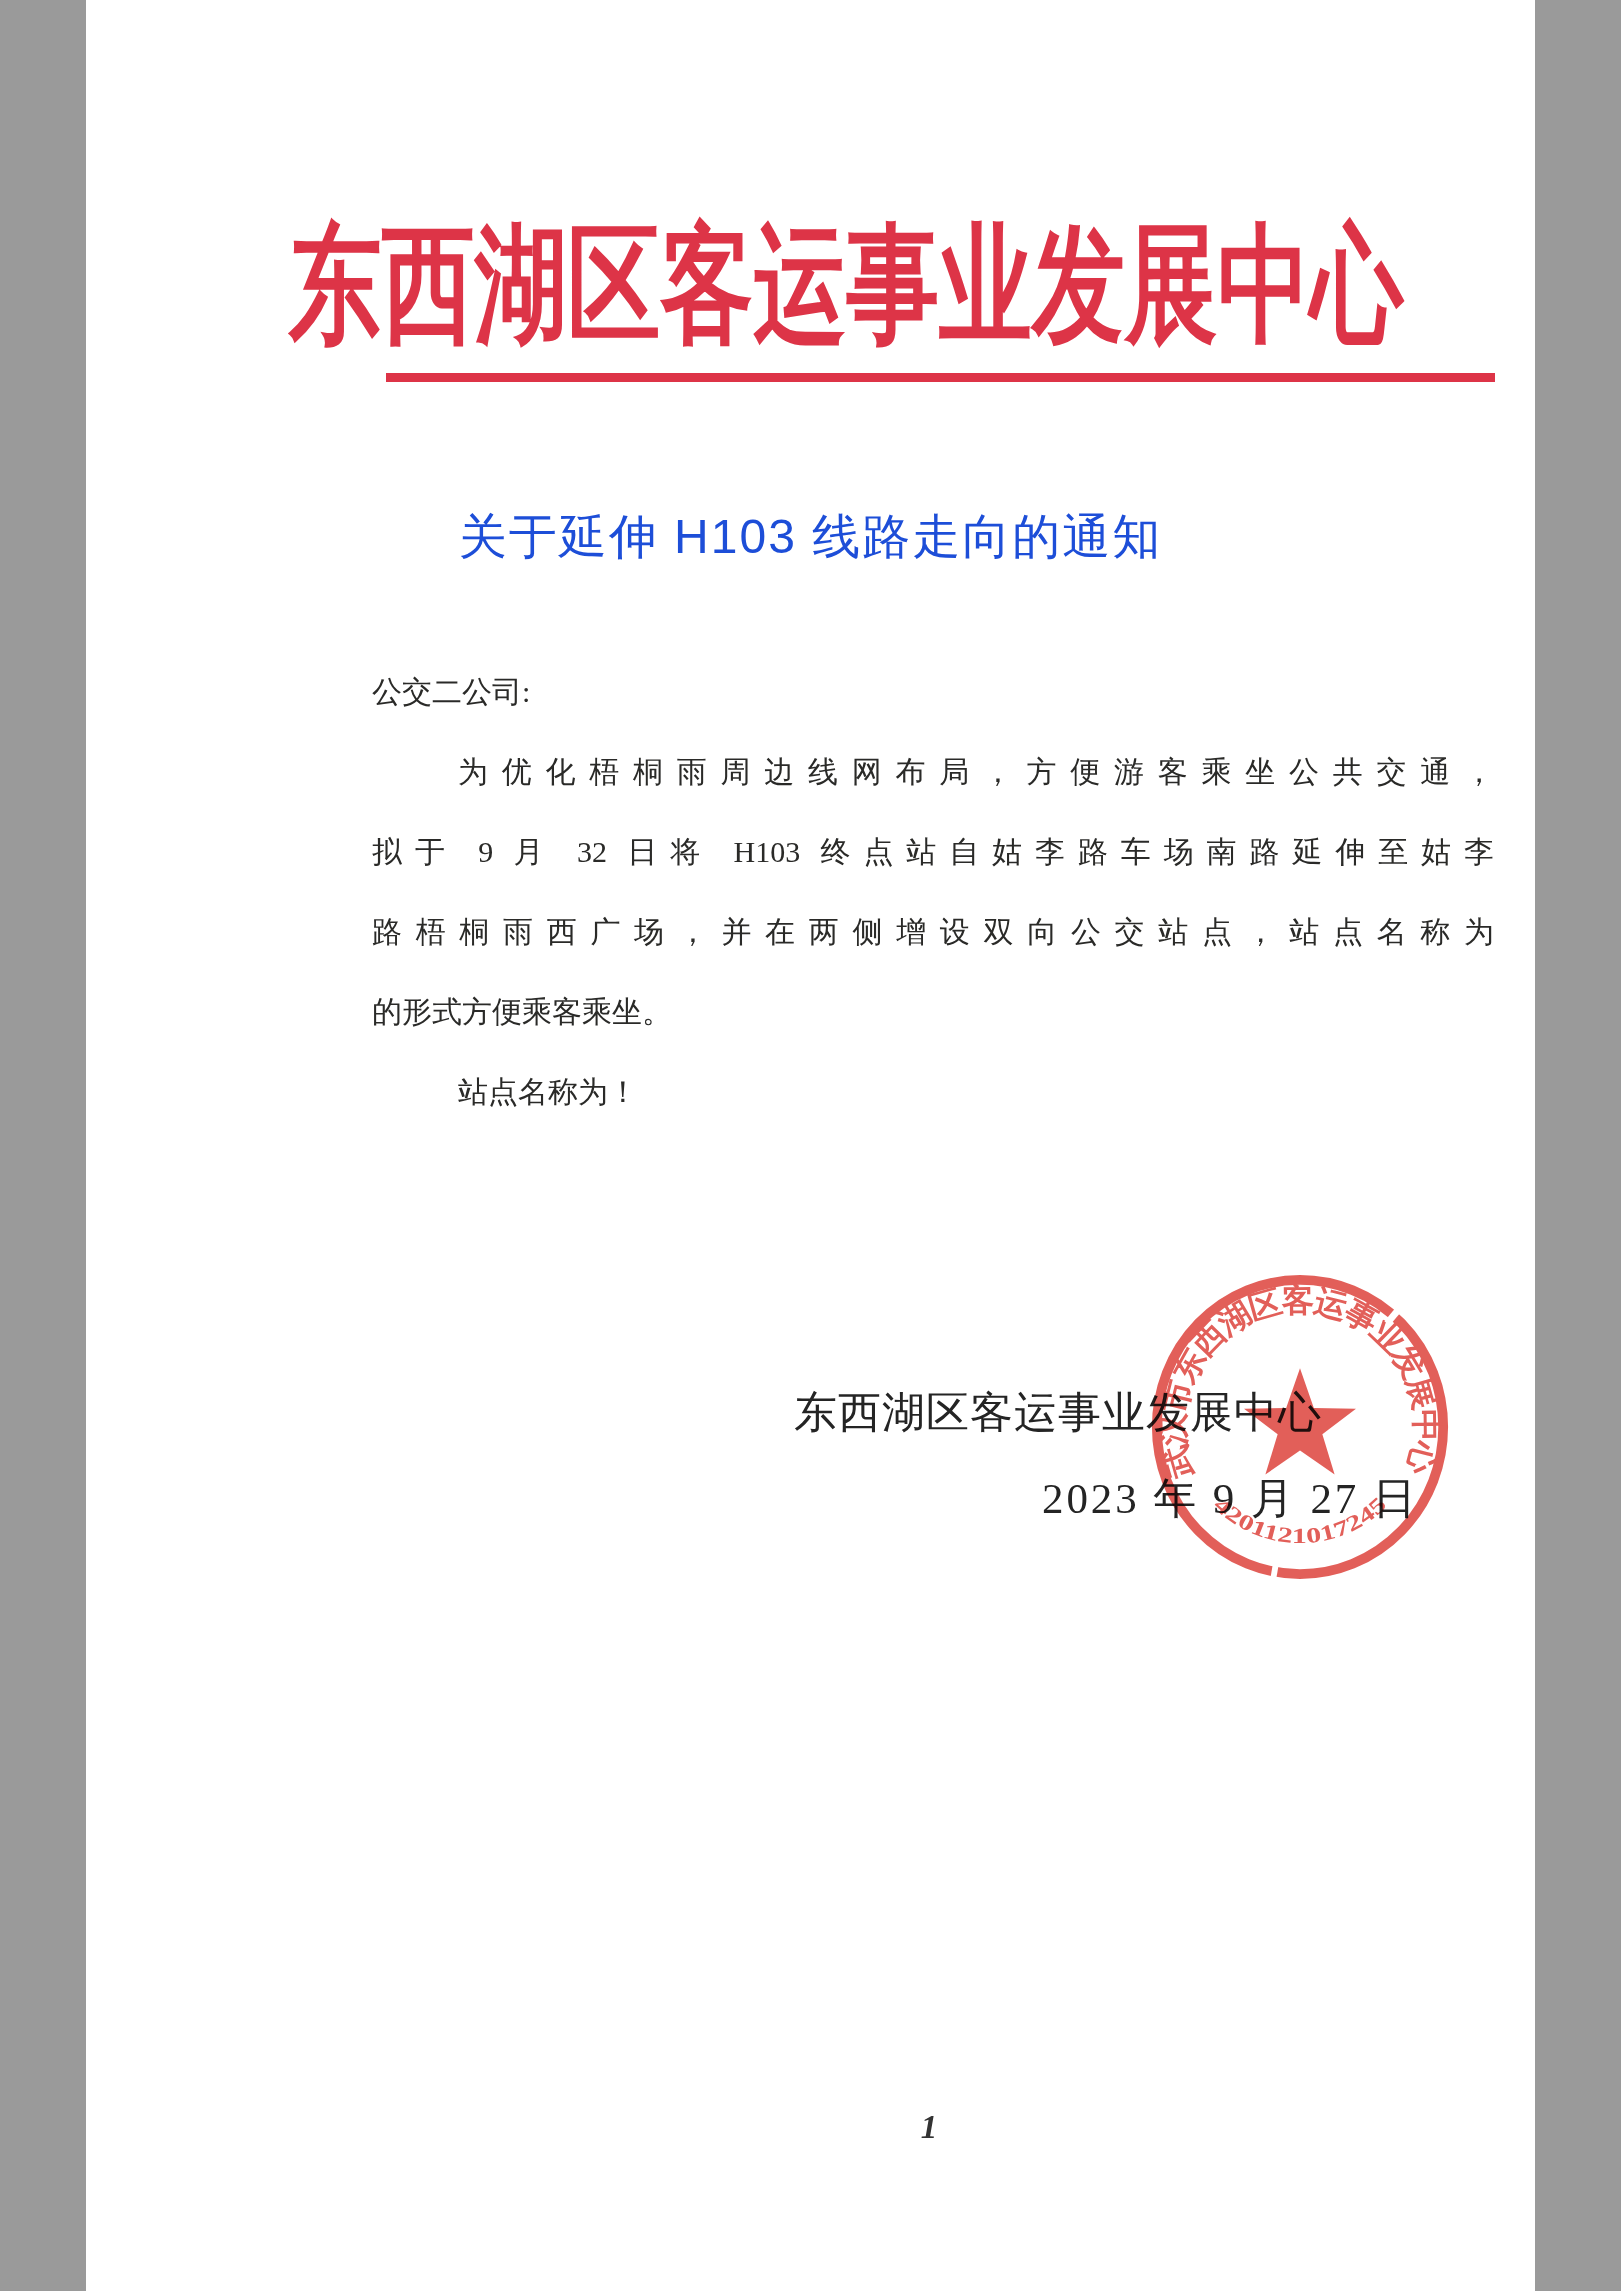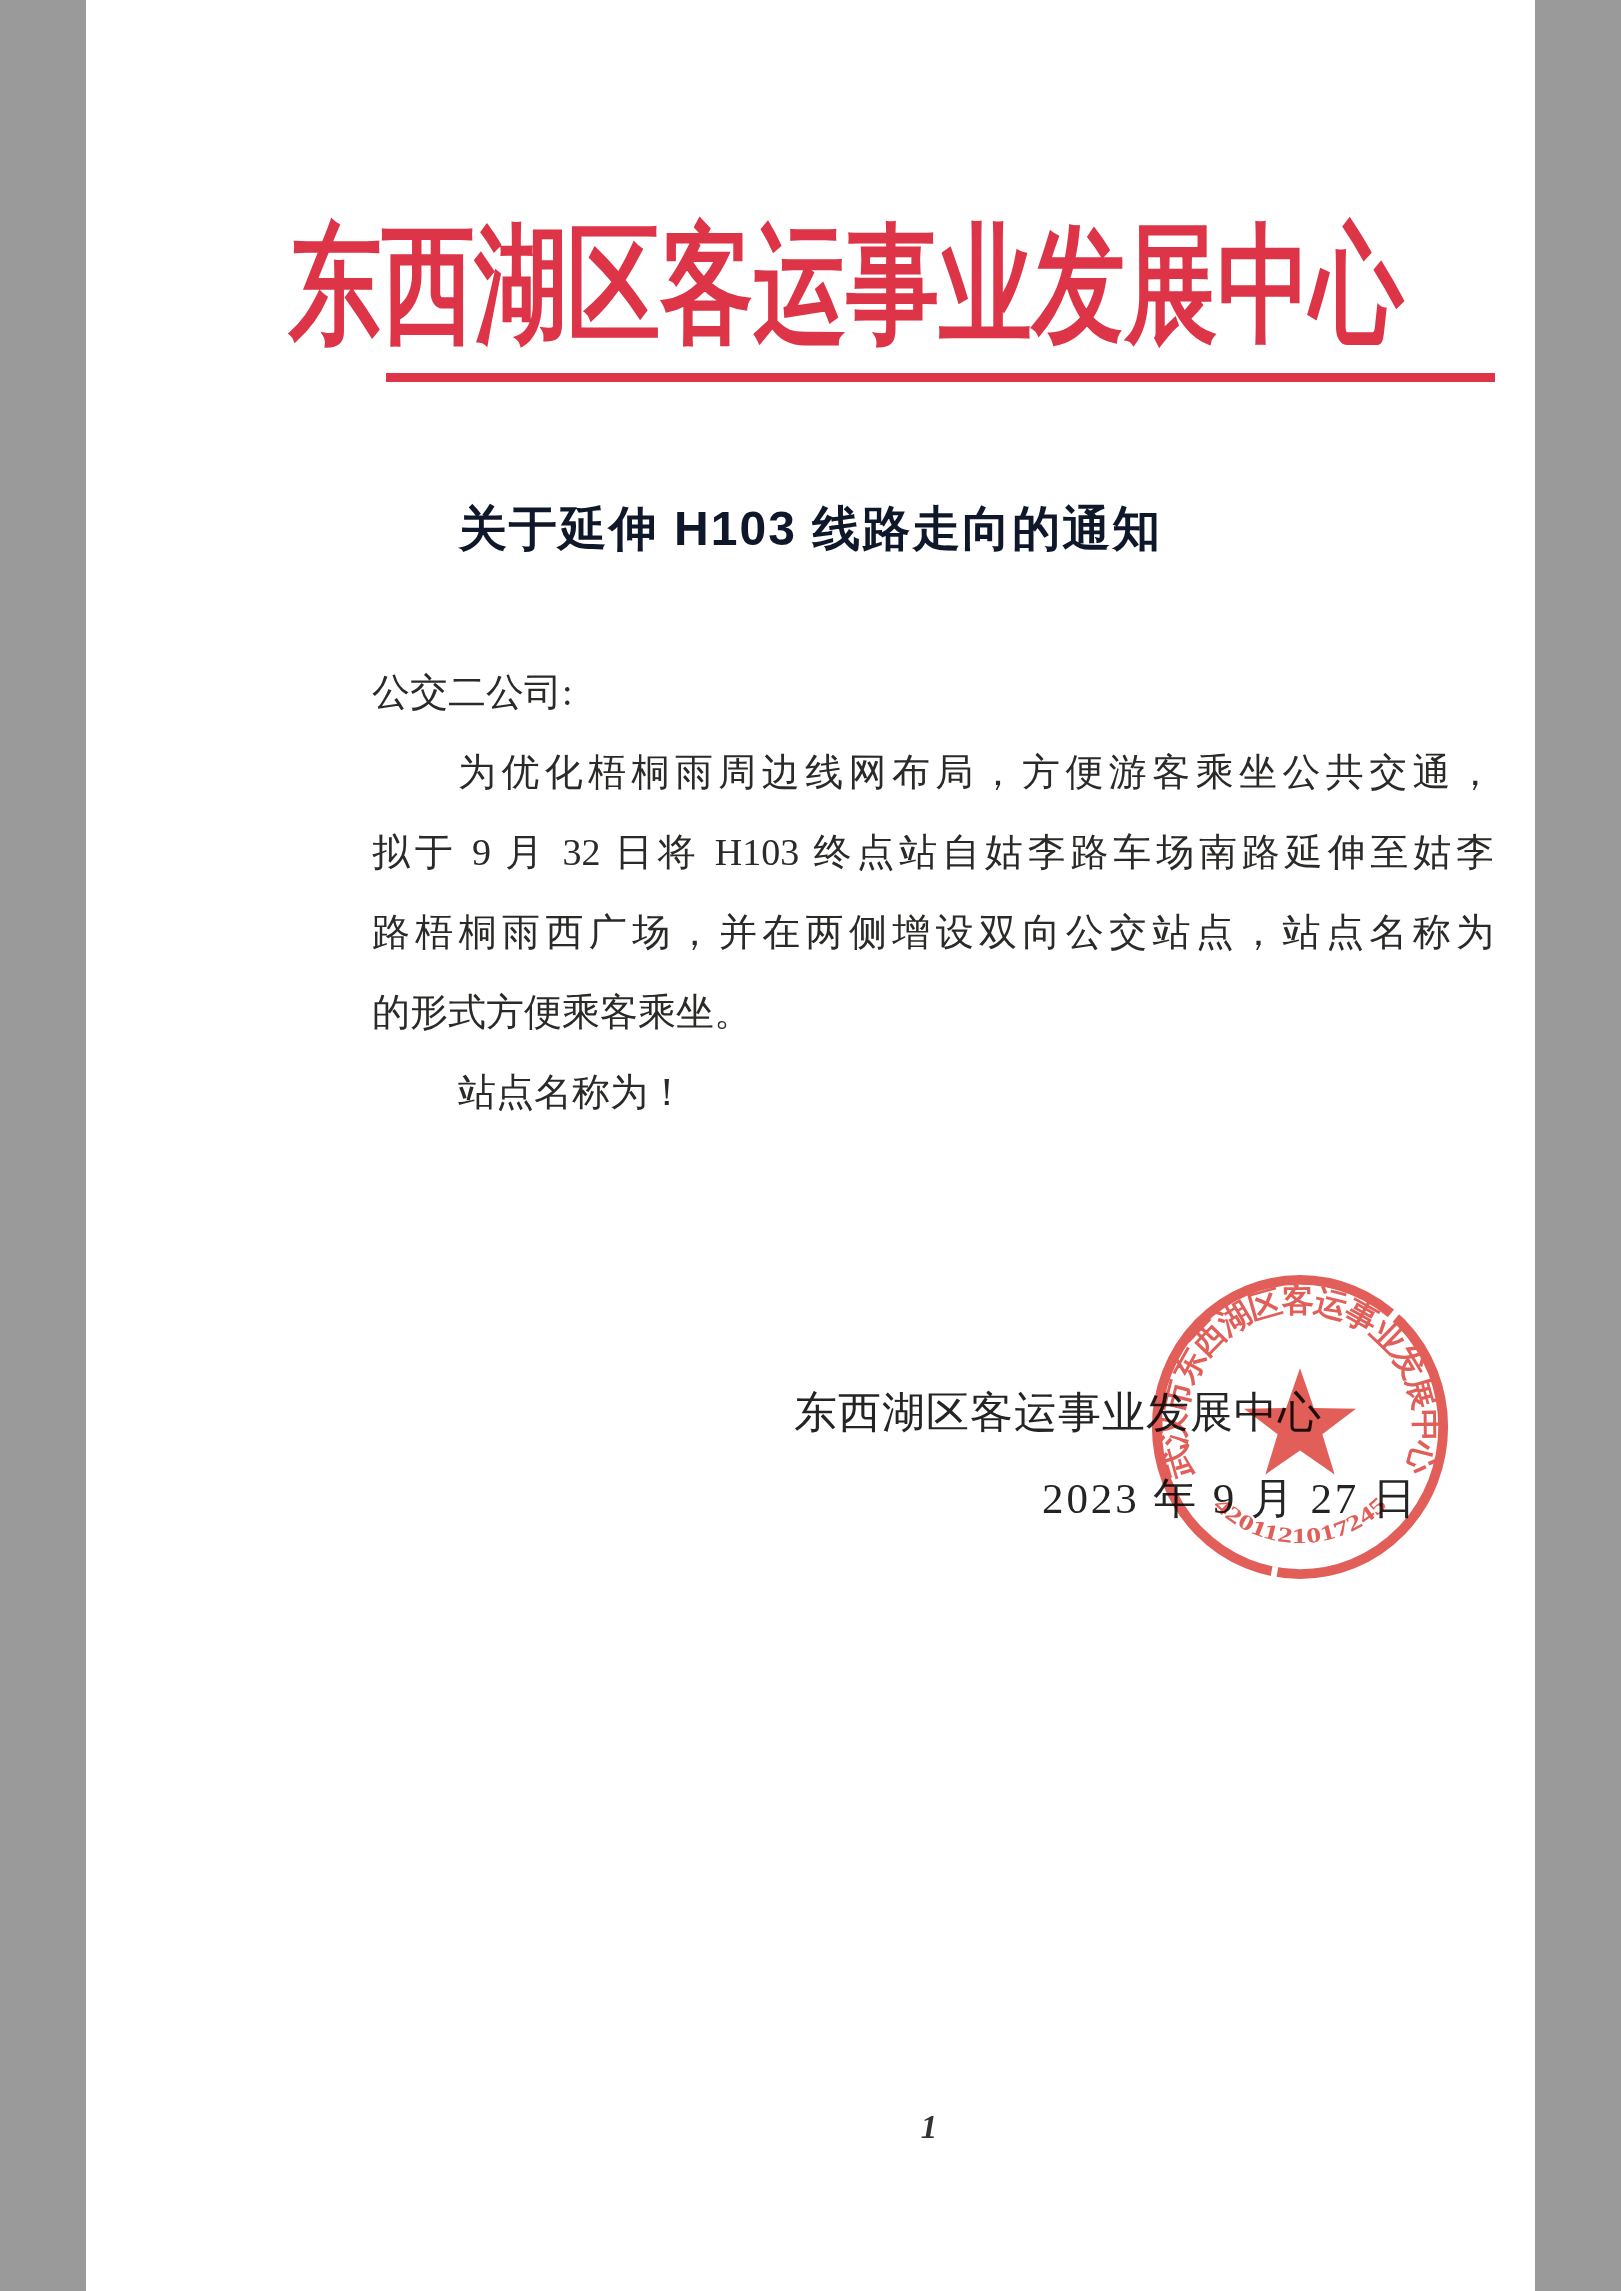--- a/index.html
+++ b/index.html
@@ -34,36 +34,36 @@
     top: 373px;
     width: 1109px;
     height: 8.8px;
     background: #dd3447;
   }
   
   .notice-title {
     position: absolute;
     left: 0; right: 0;
     top: 493px;
-    margin: 4px;
+    margin: 12px;
     text-align: center;
     font-family: "Liberation Sans", sans-serif;
-    font-weight: 700;
+    font-weight: 400;
     font-size: 48px;
     letter-spacing: 2px;
-    color: #0f172a;
+    color: #1d4ed8;
     white-space: nowrap;
   }
   
   .body-block {
     position: absolute;
     left: 286px;
     top: 652px;
     width: 1122px;
-    font-size: 38px;
+    font-size: 30px;
     line-height: 80px;
     font-family: "Liberation Serif", serif;
     color: #2a2a28;
   }
   .line { white-space: nowrap; }
   .line.indent { text-indent: 86px; }
   .line.justify {
     white-space: normal;
     text-align: justify;
     text-align-last: justify;

